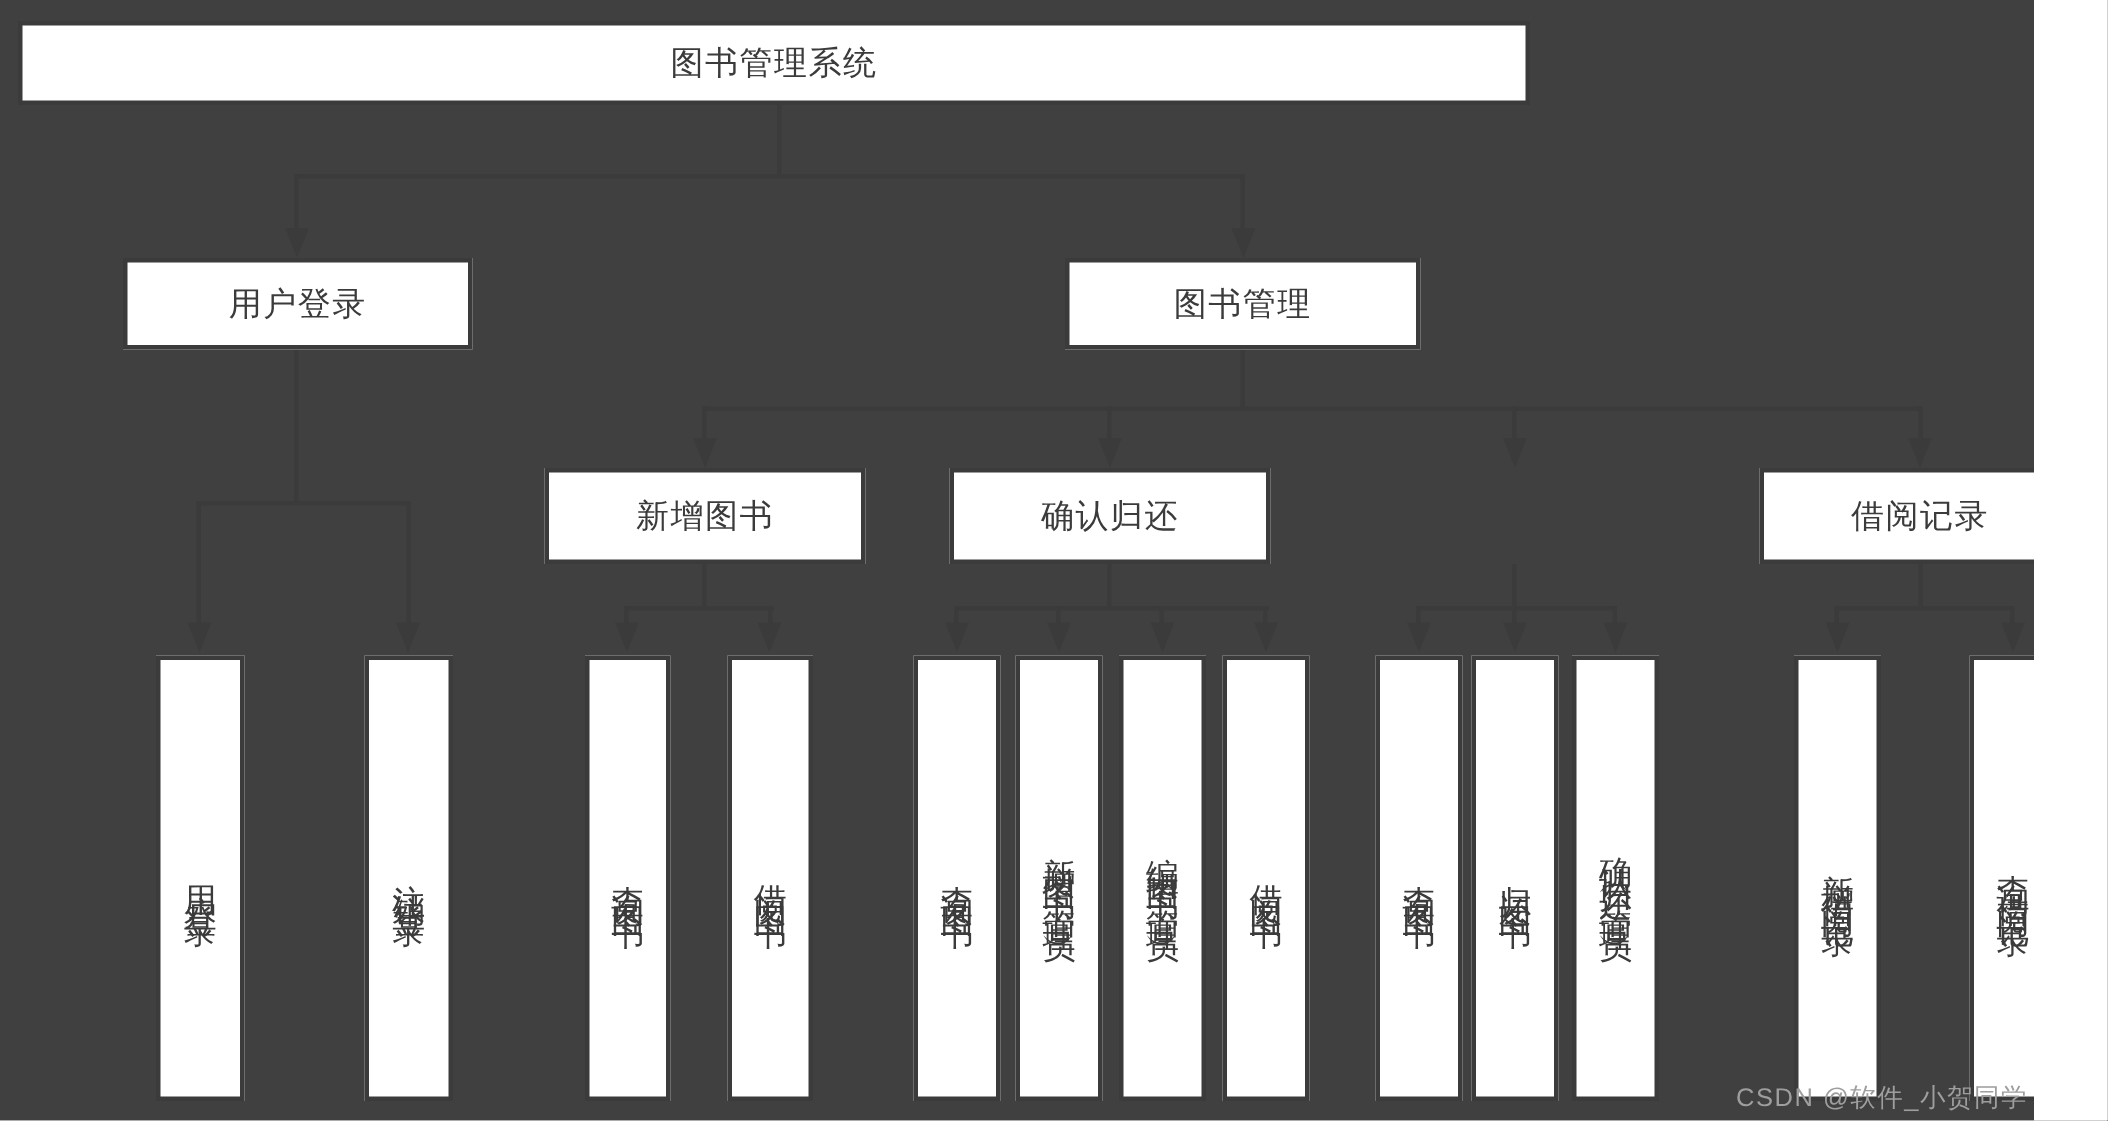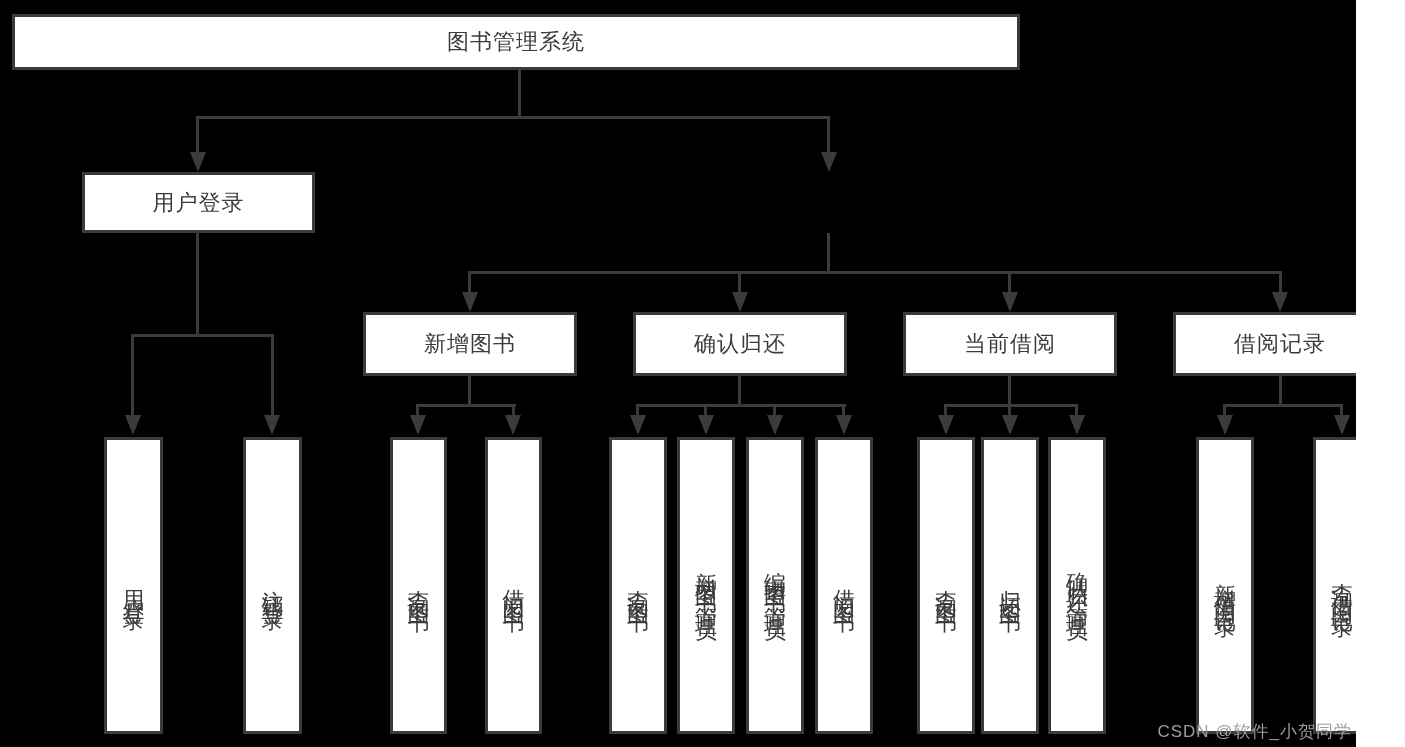--- a/index.html
+++ b/index.html
@@ -1,20 +1,20 @@
 <!DOCTYPE html>
 <html><head>
 <meta charset="utf-8">
 <style>
   html, body { margin: 0; padding: 0; background: #ffffff; }
   #canvas {
     position: relative;
     width: 1356px;
     height: 747px;
-    background: #000000;
+    background: #404040;
     font-family: "Liberation Sans", sans-serif;
     color: #3b3b3b;
     overflow: hidden;
   }
   .box {
     position: absolute;
     box-sizing: border-box;
     background: #ffffff;
     border: 3px solid #3b3b3b;
     display: flex;
@@ -77,20 +77,23 @@
   <div class="vline" style="left:518px; top:70px; height:48px;"></div>
   <div class="hline" style="left:196px; top:116px; width:634px;"></div>
   <div class="vline" style="left:196px; top:116px; height:42px;"></div>
   <div class="arrow" style="left:190px; top:152px;"></div>
   <div class="vline" style="left:827px; top:116px; height:42px;"></div>
   <div class="arrow" style="left:821px; top:152px;"></div>
 
   <div class="box" style="left:82px; top:172px; width:233px; height:61px;">
     <span>用户登录</span>
   </div>
+  <div class="box" style="left:710px; top:172px; width:237px; height:61px;">
+    <span>图书管理</span>
+  </div>
 
   <div class="vline" style="left:196px; top:233px; height:103px;"></div>
   <div class="hline" style="left:131px; top:334px; width:143px;"></div>
   <div class="vline" style="left:131px; top:334px; height:85px;"></div>
   <div class="arrow" style="left:125px; top:415px;"></div>
   <div class="vline" style="left:271px; top:334px; height:85px;"></div>
   <div class="arrow" style="left:264px; top:415px;"></div>
 
   <div class="vline" style="left:827px; top:233px; height:41px;"></div>
   <div class="hline" style="left:468px; top:271px; width:814px;"></div>
@@ -102,23 +105,20 @@
   <div class="arrow" style="left:1002px; top:292px;"></div>
   <div class="vline" style="left:1279px; top:271px; height:25px;"></div>
   <div class="arrow" style="left:1272px; top:292px;"></div>
 
   <div class="box" style="left:363px; top:312px; width:214px; height:64px;">
     <span>新增图书</span>
   </div>
   <div class="box" style="left:633px; top:312px; width:214px; height:64px;">
     <span>确认归还</span>
   </div>
-  <div class="box" style="left:903px; top:312px; width:214px; height:64px;">
-    <span>当前借阅</span>
-  </div>
   <div class="box" style="left:1173px; top:312px; width:214px; height:64px;">
     <span>借阅记录</span>
   </div>
 
   <div class="vline" style="left:468px; top:376px; height:30px;"></div>
   <div class="hline" style="left:416px; top:404px; width:100px;"></div>
   <div class="vline" style="left:416px; top:404px; height:15px;"></div>
   <div class="arrow" style="left:410px; top:415px;"></div>
   <div class="vline" style="left:512px; top:404px; height:15px;"></div>
   <div class="arrow" style="left:505px; top:415px;"></div>

